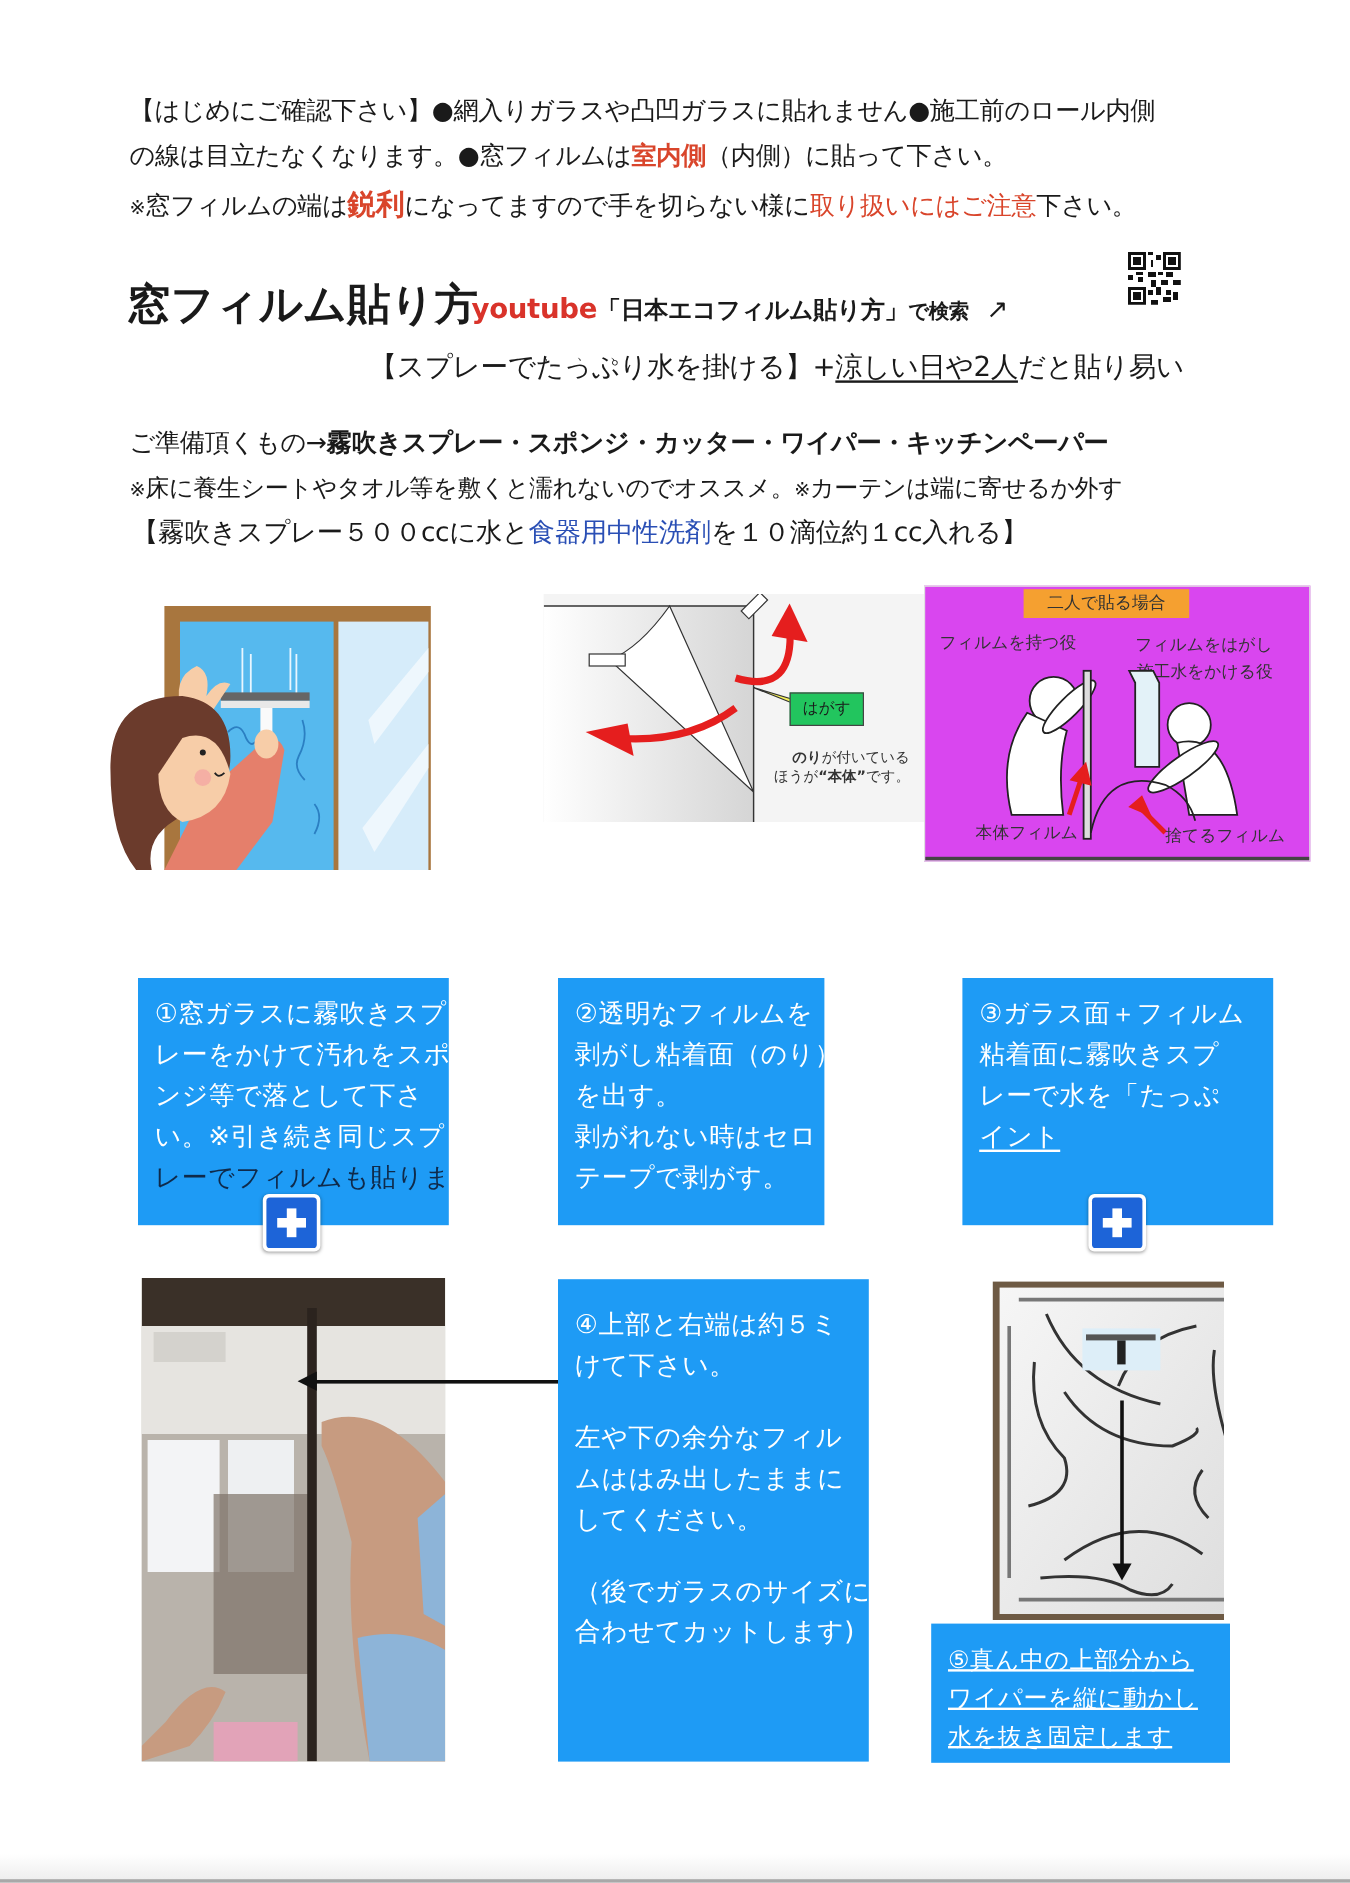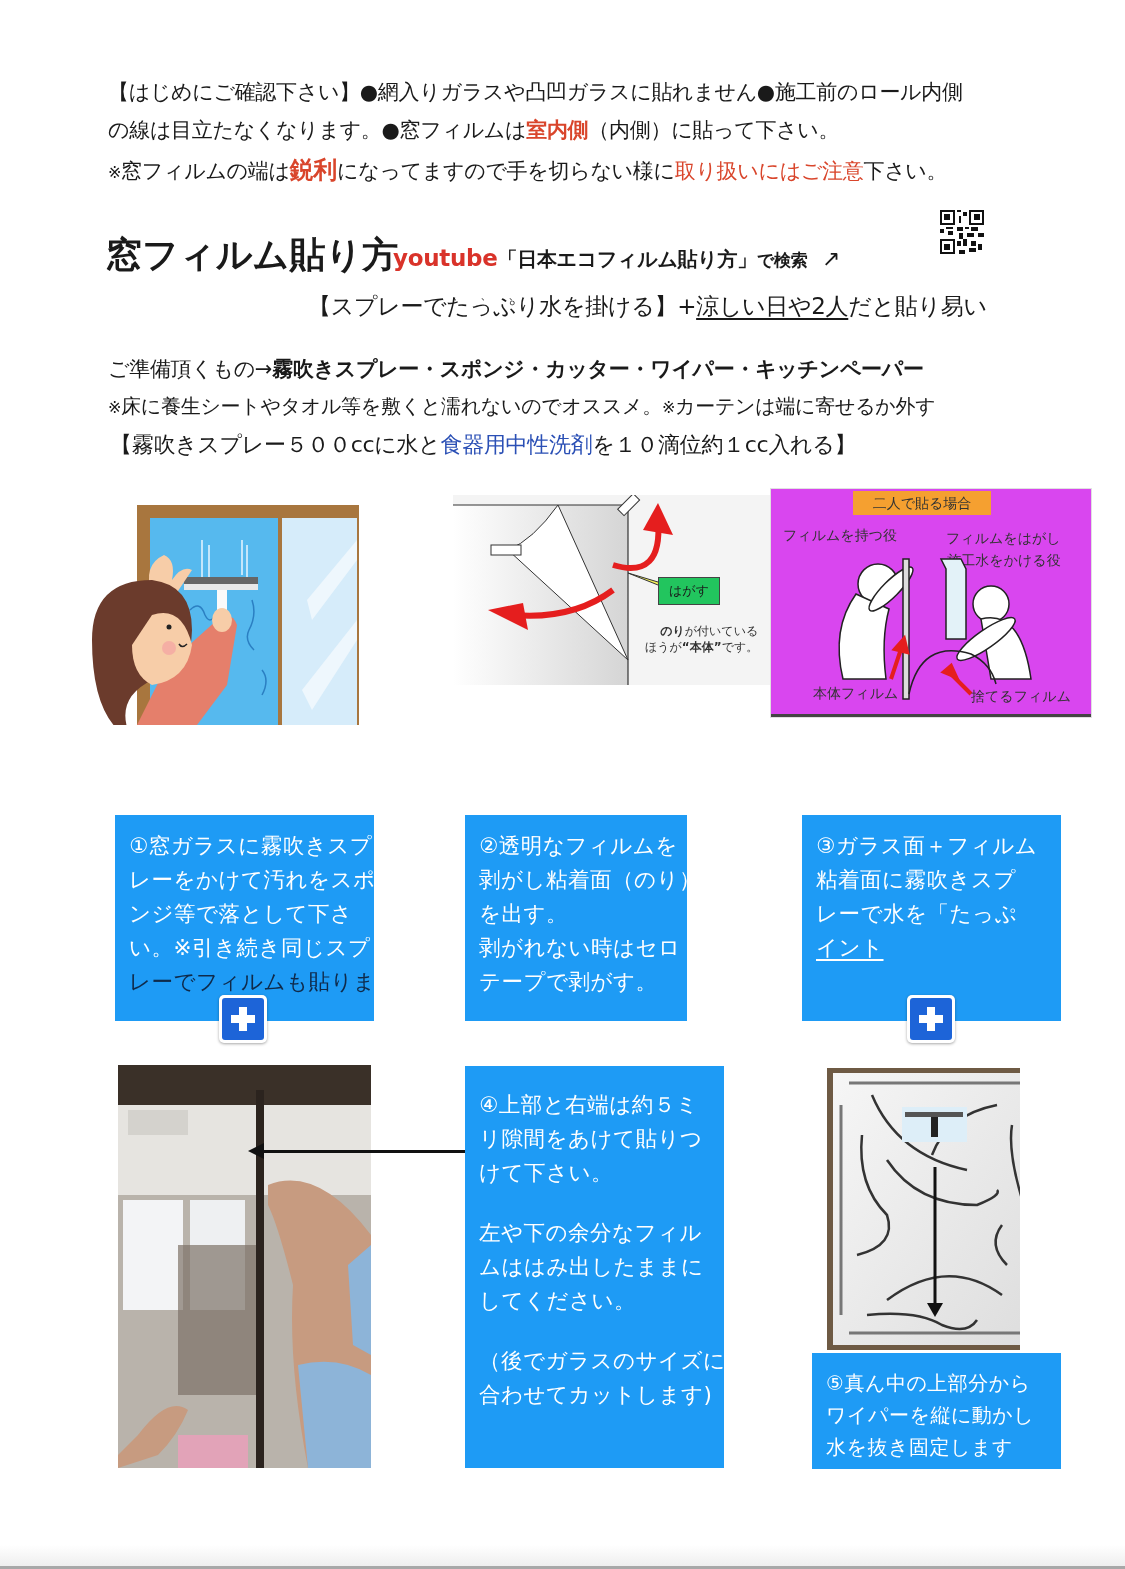--- a/index.html
+++ b/index.html
@@ -243,21 +243,20 @@
     <path d="M180 300 Q220 290 253 310 L253 403 L190 403Z" fill="#8db4d8"></path>
     <path d="M253 180 L230 200 L235 280 L253 290Z" fill="#8db4d8"></path>
     <path d="M20 370 Q50 330 70 345 Q60 370 40 390 L0 403 L0 390Z" fill="#c79b80"></path>
     <rect x="60" y="370" width="70" height="33" fill="#e2a3b8"></rect>
   </svg>
 </div>
 <div class="arrow-h" style="left:262px; top:1150px; width:203px;"></div>
 
 <div class="blue-box" style="left:465px; top:1066px; width:259px; height:402px; padding-top:22px;">
   <span class="line-b">④上部と右端は約５ミ</span>
-  <span class="line-b">リ隙間をあけて貼りつ</span>
   <span class="line-b">けて下さい。</span>
   <span class="line-b" style="height:26px;"></span>
   <span class="line-b">左や下の余分なフィル</span>
   <span class="line-b">ムははみ出したままに</span>
   <span class="line-b">してください。</span>
   <span class="line-b" style="height:26px;"></span>
   <span class="line-b">（後でガラスのサイズに</span>
   <span class="line-b">合わせてカットします)</span>
 </div>
 
@@ -285,20 +284,20 @@
       <path d="M40 250 Q90 245 115 260 Q140 270 150 255"></path>
     </g>
     <rect x="75" y="42" width="65" height="35" fill="#ddeef8"></rect>
     <rect x="78" y="47" width="58" height="5" fill="#555"></rect>
     <rect x="104" y="52" width="7" height="20" fill="#222"></rect>
     <line x1="108" y1="102" x2="108" y2="240" stroke="#111" stroke-width="3"></line>
     <path d="M100 238 L116 238 L108 252 Z" fill="#111"></path>
   </svg>
 </div>
 
-<div class="blue-box" style="left:812px; top:1353px; width:249px; height:116px; line-height:32px; font-size:20px;">
+<div class="blue-box" style="left:776px; top:1353px; width:249px; height:116px; line-height:32px; font-size:20px;text-decoration:underline;">
   <span class="line-b">⑤真ん中の上部分から</span>
   <span class="line-b">ワイパーを縦に動かし</span>
   <span class="line-b">水を抜き固定します</span>
 </div>
 
 <div class="bottom-shadow"></div>
 <div class="bottom-line"></div>
 
 </body></html>

